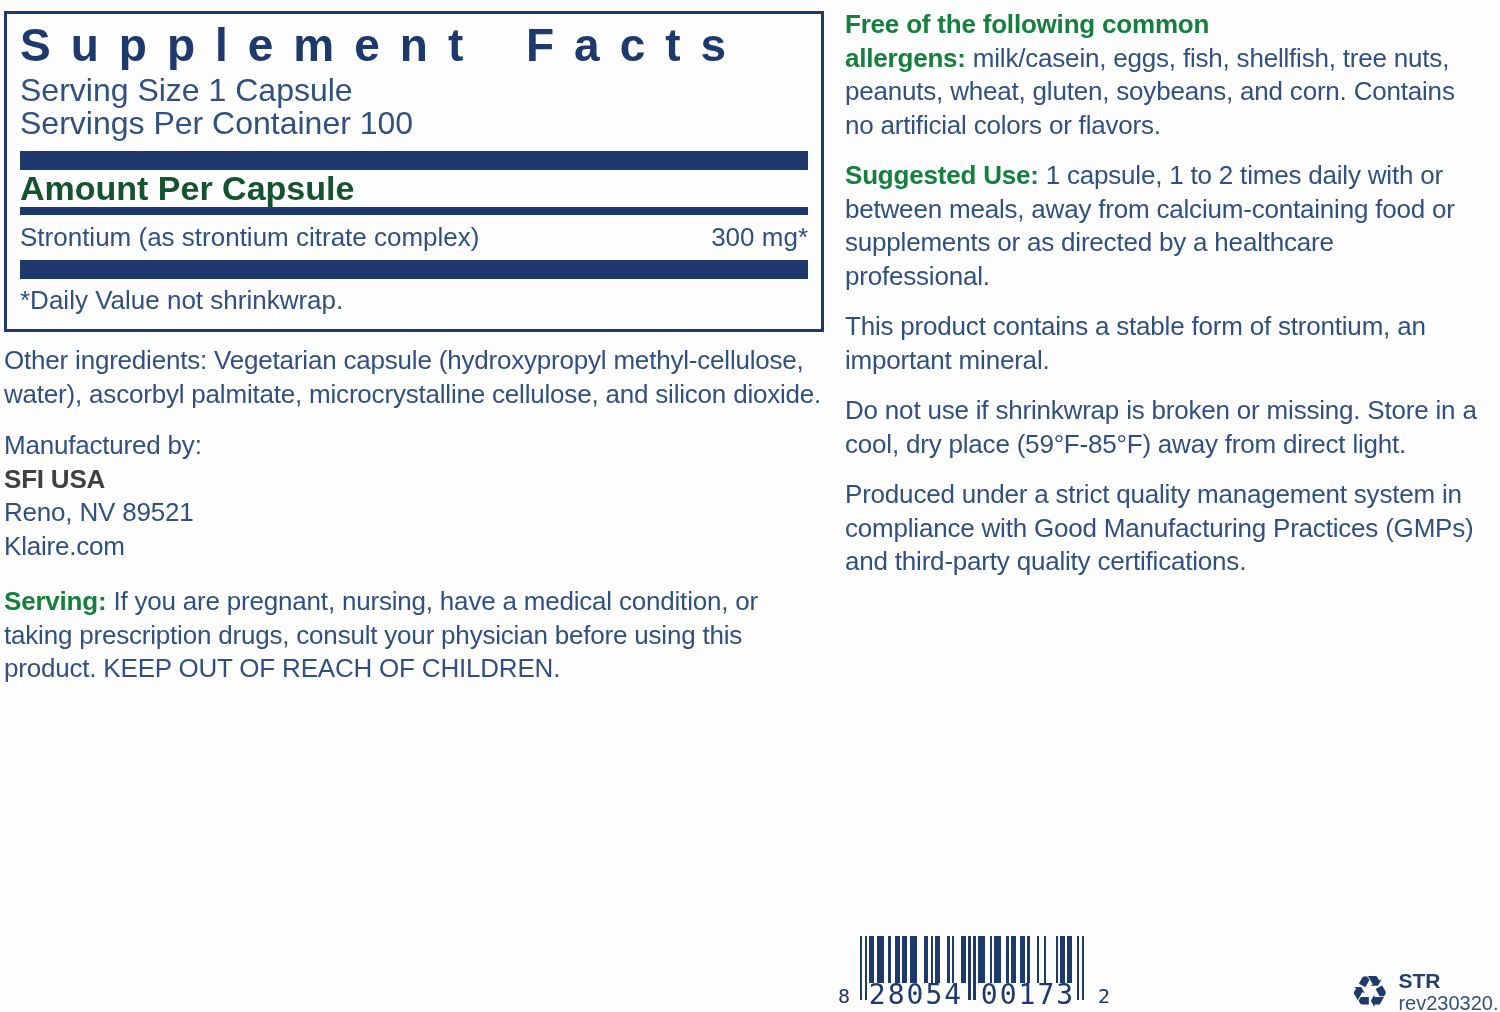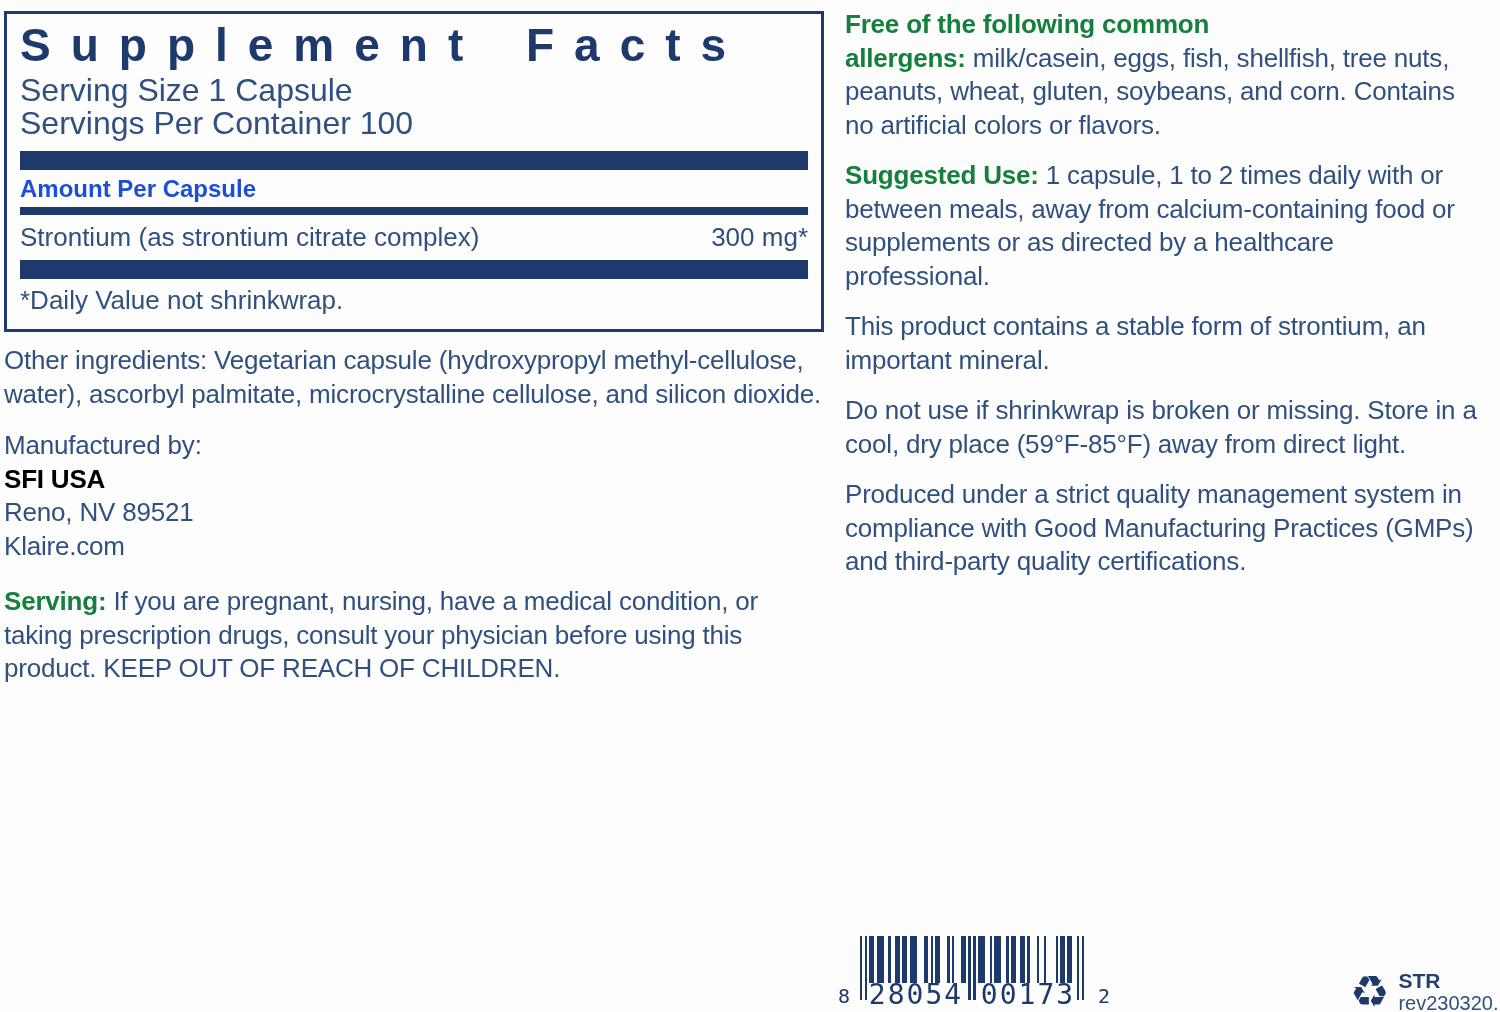--- a/index.html
+++ b/index.html
@@ -43,23 +43,23 @@
   .serving-lines{
     font-size:32px;
     line-height:33px;
     margin-top:4px;
   }
   .rule{
     background:var(--navy);
   }
   .rule-thick-top{height:19px; margin-top:11px;}
   .amount-header{
-    font-size:24px;
-    font-weight:bold;
-    color:#1d4ed8;
+    font-size:34px;
+    font-weight:bold;
+    color:#14532d;
     line-height:37px;
   }
   .rule-thin{height:8px;}
   .nutrient-row{
     display:flex;
     justify-content:space-between;
     align-items:center;
     font-size:26px;
     line-height:45px;
   }
@@ -74,21 +74,21 @@
     line-height:33.5px;
     letter-spacing:-0.2px;
   }
   .lead{
     font-weight:bold;
     color:#15803d;
     margin-right:7px;
   }
   .other-ingredients{margin-top:12px;}
   .manufactured-block{margin-top:18px;}
-  .manufacturer-name{font-weight:bold; color:#000000;}
+  .manufacturer-name{font-weight:bold; color:#404040;}
   .caution-para{margin-top:22px;}
   
   .col-right{
     position:absolute;
     left:845px; top:8px;
     width:632px;
   }
   .col-right .para{margin:0 0 17px 0;}
   
   .barcode{

